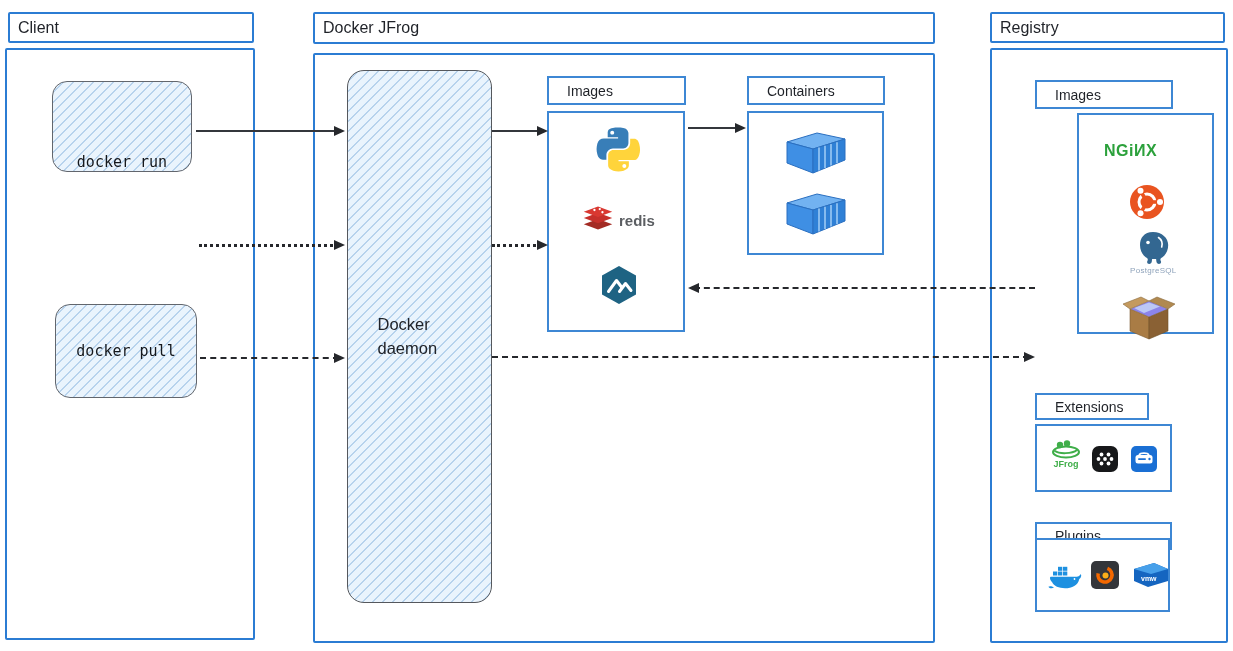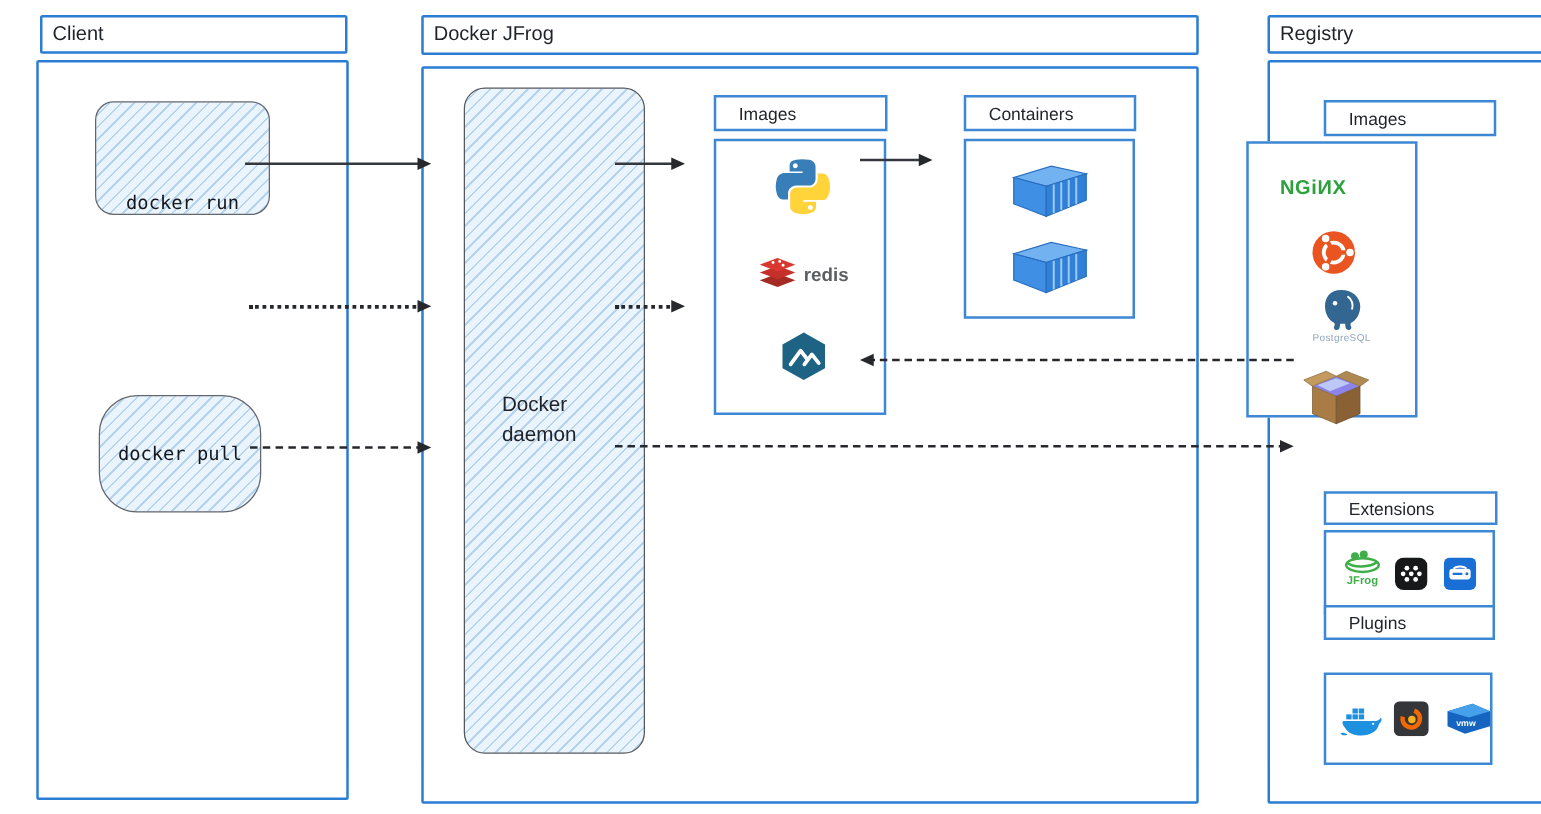--- a/index.html
+++ b/index.html
@@ -1,18 +1,18 @@
 <!DOCTYPE html>
 <html><head>
 <meta charset="utf-8">
 <style>
   html,body{margin:0;padding:0;background:#fff;}
   #stage{position:relative;width:1233px;height:651px;background:#fff;overflow:hidden;
          font-family:"Liberation Sans", sans-serif;color:#1f2228;}
-  .abs{position:absolute;box-sizing:border-box;margin-left:24px;}
+  .abs{position:absolute;box-sizing:border-box;}
   .outer{border:2px solid #2b7cd3;background:#fff;border-radius:2px;}
   .titlebox{border:2px solid #2b7cd3;background:#fff;display:flex;align-items:center;
             padding-left:8px;font-size:16px;border-radius:2px;}
   .ptitle{border:2px solid #3d87d4;background:#fff;display:flex;align-items:center;
           padding-left:18px;font-size:14px;}
   .pbody{border:2px solid #3d87d4;background:#fff;}
   .hatch{background-color:#eaf4fd;
          background-image:repeating-linear-gradient(135deg, rgba(122,170,217,.45) 0px, rgba(122,170,217,.45) 1.4px, rgba(0,0,0,0) 1.4px, rgba(0,0,0,0) 7px);}
   .cmd{border:1.6px solid #62666d;border-radius:15px;display:flex;align-items:center;justify-content:center;
        font-family:"DejaVu Sans Mono", monospace;font-size:15px;color:#14171c;}
@@ -41,21 +41,21 @@
 <div id="stage">
 
   <div class="abs titlebox" style="left:8px;top:12px;width:246px;height:31px;">
     <span>Client</span>
   </div>
   <div class="abs outer" style="left:5px;top:48px;width:250px;height:592px;"></div>
 
   <div class="abs cmd hatch" style="left:52px;top:81px;width:140px;height:91px;align-items:flex-end;">
     <span>docker run</span>
   </div>
-  <div class="abs cmd hatch" style="left:55px;top:316px;width:130px;height:94px;border-radius:31px;">
+  <div class="abs cmd hatch" style="left:55px;top:304px;width:142px;height:94px;">
     <span>docker pull</span>
   </div>
 
   <div class="abs titlebox" style="left:313px;top:12px;width:622px;height:32px;">
     <span>Docker JFrog</span>
   </div>
   <div class="abs outer" style="left:313px;top:53px;width:622px;height:590px;"></div>
 
   <div class="abs daemon hatch" style="left:347px;top:70px;width:145px;height:533px;">
     <span>Docker daemon</span>
@@ -125,21 +125,21 @@
   </div>
 
   <div class="abs titlebox" style="left:990px;top:12px;width:235px;height:31px;">
     <span>Registry</span>
   </div>
   <div class="abs outer" style="left:990px;top:48px;width:238px;height:595px;"></div>
 
   <div class="abs ptitle" style="left:1035px;top:80px;width:138px;height:29px;">
     <span>Images</span>
   </div>
-  <div class="abs pbody" style="left:973px;top:113px;width:137px;height:221px;">
+  <div class="abs pbody" style="left:1077px;top:113px;width:137px;height:221px;">
 
     <div class="icol nginx" style="left:25px;top:27px;">NGiИX</div>
 
     <div class="icol" style="left:50px;top:69px;">
       <svg width="36" height="36" viewBox="0 0 36 36">
         <circle cx="18" cy="18" r="17" fill="#e95420"></circle>
         <circle cx="18" cy="18" r="8" fill="none" stroke="#fff" stroke-width="3"></circle>
         <line x1="18" y1="18" x2="33" y2="18" stroke="#e95420" stroke-width="3.6"></line>
         <line x1="18" y1="18" x2="10.5" y2="31" stroke="#e95420" stroke-width="3.6"></line>
         <line x1="18" y1="18" x2="10.5" y2="5" stroke="#e95420" stroke-width="3.6"></line>
@@ -163,21 +163,21 @@
         <polygon points="8,15 27,7 46,15 27,23" fill="#8c84ea"></polygon>
         <polygon points="12,14 27,8.5 38,12.5 22,19" fill="#bcc8f6"></polygon>
         <polygon points="8,15 1,10 19,3 27,7" fill="#c49a5e" stroke="#8a6a3d" stroke-width=".6"></polygon>
         <polygon points="46,15 53,10 35,3 27,7" fill="#b08950" stroke="#8a6a3d" stroke-width=".6"></polygon>
         <polygon points="8,15 27,23 27,45 8,37" fill="#a97c45" stroke="#7e5c32" stroke-width=".6"></polygon>
         <polygon points="27,23 46,15 46,37 27,45" fill="#8a6134" stroke="#6e5029" stroke-width=".6"></polygon>
       </svg>
     </div>
   </div>
 
-  <div class="abs ptitle" style="left:1035px;top:393px;width:139px;height:27px;">
+  <div class="abs ptitle" style="left:1035px;top:393px;width:114px;height:27px;">
     <span>Extensions</span>
   </div>
   <div class="abs pbody" style="left:1035px;top:424px;width:137px;height:68px;">
     <div class="icol" style="left:13px;top:11px;align-items:center;">
       <svg width="32" height="22" viewBox="0 0 32 22">
         <ellipse cx="16" cy="15" rx="13" ry="5.5" fill="none" stroke="#3fae49" stroke-width="2"></ellipse>
         <circle cx="10" cy="8" r="3.2" fill="#3fae49"></circle>
         <circle cx="17" cy="6.5" r="3.2" fill="#3fae49"></circle>
         <path d="M5 14c4 3 17 3 22-1" stroke="#3fae49" stroke-width="2" fill="none" stroke-linecap="round"></path>
       </svg>
@@ -199,21 +199,21 @@
       <svg width="26" height="26" viewBox="0 0 26 26">
         <rect x="0" y="0" width="26" height="26" rx="5" fill="#1a6fd4"></rect>
         <rect x="4.5" y="9" width="17" height="8.5" rx="2.5" fill="#fff"></rect>
         <rect x="7" y="12.2" width="8" height="1.8" rx=".9" fill="#1a6fd4"></rect>
         <circle cx="18.5" cy="13" r="1.2" fill="#1a6fd4"></circle>
         <path d="M8 9c1.5-2.5 8.5-2.5 10 0" stroke="#fff" stroke-width="1.6" fill="none"></path>
       </svg>
     </div>
   </div>
 
-  <div class="abs ptitle" style="left:1035px;top:484px;width:137px;height:28px;">
+  <div class="abs ptitle" style="left:1035px;top:522px;width:137px;height:28px;">
     <span>Plugins</span>
   </div>
   <div class="abs pbody" style="left:1035px;top:538px;width:135px;height:74px;">
     <div class="icol" style="left:10px;top:22px;">
       <svg width="36" height="28" viewBox="0 0 36 28">
         <path fill="#1d90e0" d="M3 16c0-1 .6-1.2 1.2-1.2H28c2.8 0 4.8-1 5.8-2.9.9 1.5.4 3.6-1.5 5.1C31 23.4 25 26.3 18 26.3c-6.2 0-11-2.1-13-6.2-1-1-2-2.3-2-4.1z"></path>
         <path fill="#1d90e0" d="M7 25.6c-2.2 1.1-4.4.9-5.6-.9 1.2-.9 3.4-.7 5.6.9z"></path>
         <rect x="6" y="9.5" width="4.3" height="4" fill="#1d90e0"></rect>
         <rect x="11" y="9.5" width="4.3" height="4" fill="#1d90e0"></rect>
         <rect x="16" y="9.5" width="4.3" height="4" fill="#1d90e0"></rect>

